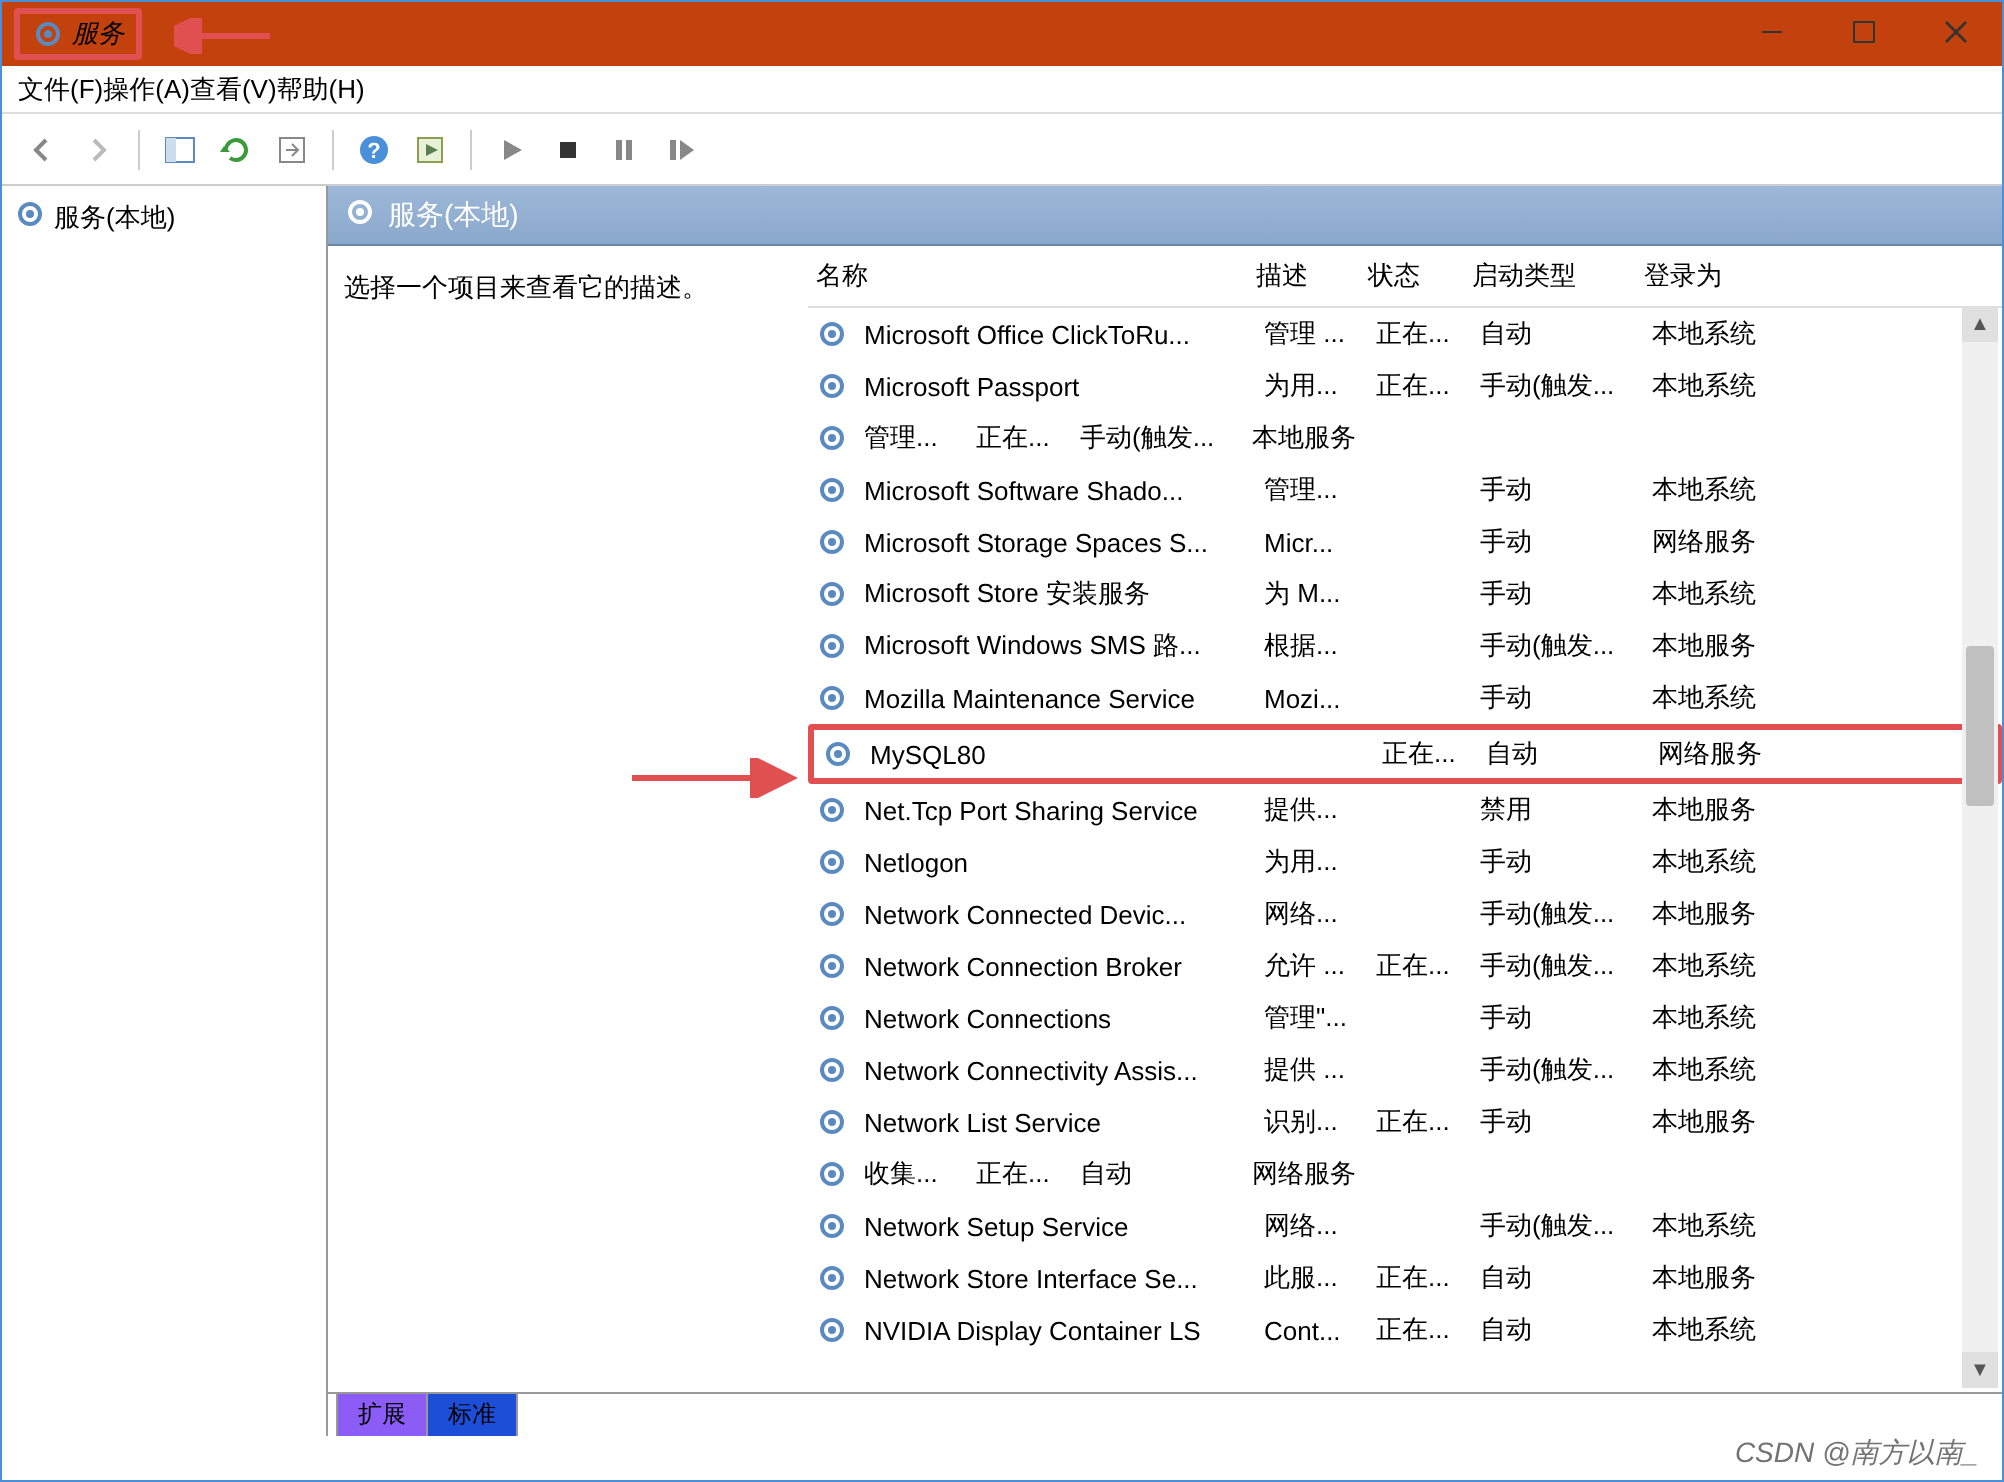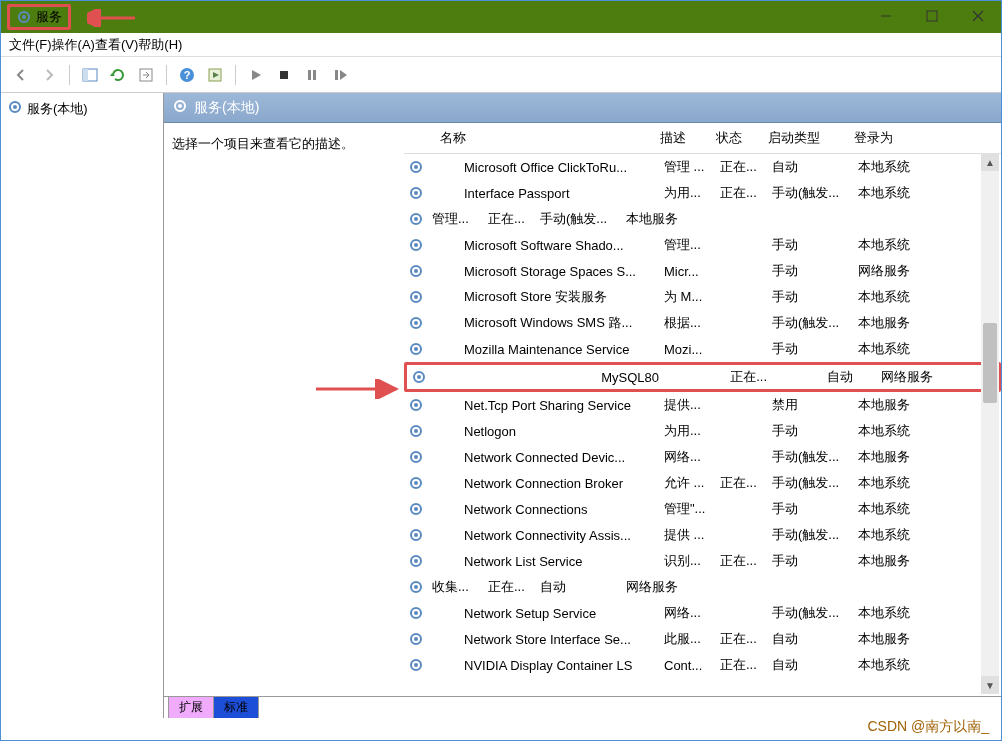--- a/index.html
+++ b/index.html
@@ -1,17 +1,17 @@
 <!DOCTYPE html>
 <html><head>
 <meta charset="utf-8">
 <style>
 * { box-sizing: border-box; margin: 0; padding: 0; font-family: "Microsoft YaHei", "Segoe UI", Tahoma, sans-serif; }
 body { background: #fff; width: 1002px; height: 741px; overflow: hidden; position: relative; border: 1px solid #4a90d9; }
-.titlebar { height: 32px; display: flex; align-items: center; padding: 0 4px; background: #4d7c0f; position: relative; }
+.titlebar { height: 32px; display: flex; align-items: center; padding: 0 4px; background: #c2410c; position: relative; font-style: italic; }
 .title-box { border: 3px solid #e05050; border-radius: 2px; display: flex; align-items: center; padding: 1px 6px; margin-left: 2px; }
 .title-icon { width: 16px; height: 16px; margin-right: 4px; display: inline-block; }
 .gear-icon svg { width: 16px; height: 16px; }
 .title-text { font-size: 13px; }
 .red-arrow-top { position: absolute; left: 86px; top: 8px; }
 .win-controls { position: absolute; right: 0; top: 0; display: flex; }
 .win-btn { width: 46px; height: 30px; display: flex; align-items: center; justify-content: center; }
 .win-btn svg { width: 12px; height: 12px; }
 .menubar { height: 24px; display: flex; align-items: center; padding: 0 8px; font-size: 13px; border-bottom: 1px solid #ddd; }
 .toolbar { height: 36px; display: flex; align-items: center; padding: 0 8px; gap: 4px; border-bottom: 1px solid #ccc; }
@@ -22,38 +22,38 @@
 .left-panel { width: 163px; border-right: 1px solid #999; padding: 4px; background: #fff; }
 .left-item { display: flex; align-items: center; gap: 4px; font-size: 13px; padding: 2px; }
 .right-panel { flex: 1; display: flex; flex-direction: column; position: relative; }
 .panel-header { height: 30px; background: linear-gradient(#9db8d8, #8aa8cc); display: flex; align-items: center; padding: 0 8px; color: #fff; font-size: 14px; border-bottom: 1px solid #6a88aa; }
 .panel-header .gear-icon { margin-right: 6px; }
 .panel-body { flex: 1; display: flex; position: relative; overflow: hidden; }
 .desc-col { width: 240px; padding: 12px 8px; font-size: 13px; overflow: hidden; }
 .list-col { flex: 1; position: relative; overflow: hidden; }
 .list-header { display: flex; font-size: 13px; border-bottom: 1px solid #ddd; background: #fff; }
 .list-header .col { padding: 6px 4px; white-space: nowrap; overflow: hidden; }
-.col-name { width: 220px; margin-left: 32px; }
+.col-name { width: 220px; }
 .col-desc { width: 56px; }
 .col-status { width: 52px; }
 .col-startup { width: 86px; }
 .col-logon { width: 80px; }
 .list-body { overflow: hidden; }
 .row { display: flex; align-items: center; font-size: 13px; height: 26px; padding-left: 4px; }
 .row .ico { width: 16px; height: 16px; margin-right: 4px; flex-shrink: 0; }
 .row .col { padding: 0 4px; white-space: nowrap; overflow: hidden; text-overflow: ellipsis; }
-.highlight-row { border: 3px solid #e05050; border-radius: 2px; height: 30px; text-align: right; }
+.highlight-row { border: 3px solid #e05050; border-radius: 2px; height: 30px; }
 .tabs { height: 22px; display: flex; align-items: flex-end; padding-left: 4px; font-size: 12px; border-top: 1px solid #999; }
 .tab { padding: 2px 10px; border: 1px solid #999; border-bottom: none; background: #1d4ed8; margin-right: -1px; font-size: 12px; }
-.tab.active { background: #f0abfc; }
+.tab.active { background: #8b5cf6; }
 .scroll-track { position: absolute; right: 2px; top: 30px; bottom: 2px; width: 18px; background: #f0f0f0; }
 .scroll-btn { width: 18px; height: 18px; background: #e0e0e0; display: flex; align-items: center; justify-content: center; font-size: 10px; color: #555; }
 .scroll-thumb { position: absolute; left: 2px; width: 14px; background: #c0c0c0; border-radius: 2px; }
 .red-arrow-row { position: absolute; left: 150px; top: 256px; z-index: 10; }
-.watermark { position: absolute; right: 12px; bottom: 4px; font-size: 14px; color: #a16207; }
+.watermark { position: absolute; right: 12px; bottom: 4px; font-size: 14px; color: #737373; font-style: italic; }
 </style>
 </head>
 <body>
 
 <div class="titlebar">
   <div class="title-box">
     <span class="title-icon gear-icon">
       <svg viewBox="0 0 16 16">
           <circle cx="8" cy="8" r="5" fill="none" stroke="#5a8ac0" stroke-width="2"></circle>
           <circle cx="8" cy="8" r="2" fill="#5a8ac0"></circle>
@@ -219,21 +219,21 @@
               <span class="col col-desc">管理 ...</span>
               <span class="col col-status">正在...</span>
               <span class="col col-startup">自动</span>
               <span class="col col-logon">本地系统</span>
             </div>
             <div class="row">
               <span class="ico"><svg width="16" height="16" viewBox="0 0 16 16">
                   <circle cx="8" cy="8" r="5" fill="none" stroke="#5a8ac0" stroke-width="2"></circle>
                   <circle cx="8" cy="8" r="2" fill="#5a8ac0"></circle>
                 </svg></span>
-              <span class="col col-name" style="width:200px">Interface Passport</span>
+              <span class="col col-name" style="width:200px">Microsoft Passport</span>
               <span class="col col-desc">为用...</span>
               <span class="col col-status">正在...</span>
               <span class="col col-startup">手动(触发...</span>
               <span class="col col-logon">本地系统</span>
             </div>
             <div class="row">
               <span class="ico"><svg width="16" height="16" viewBox="0 0 16 16">
                   <circle cx="8" cy="8" r="5" fill="none" stroke="#5a8ac0" stroke-width="2"></circle>
                   <circle cx="8" cy="8" r="2" fill="#5a8ac0"></circle>
                 </svg></span>

